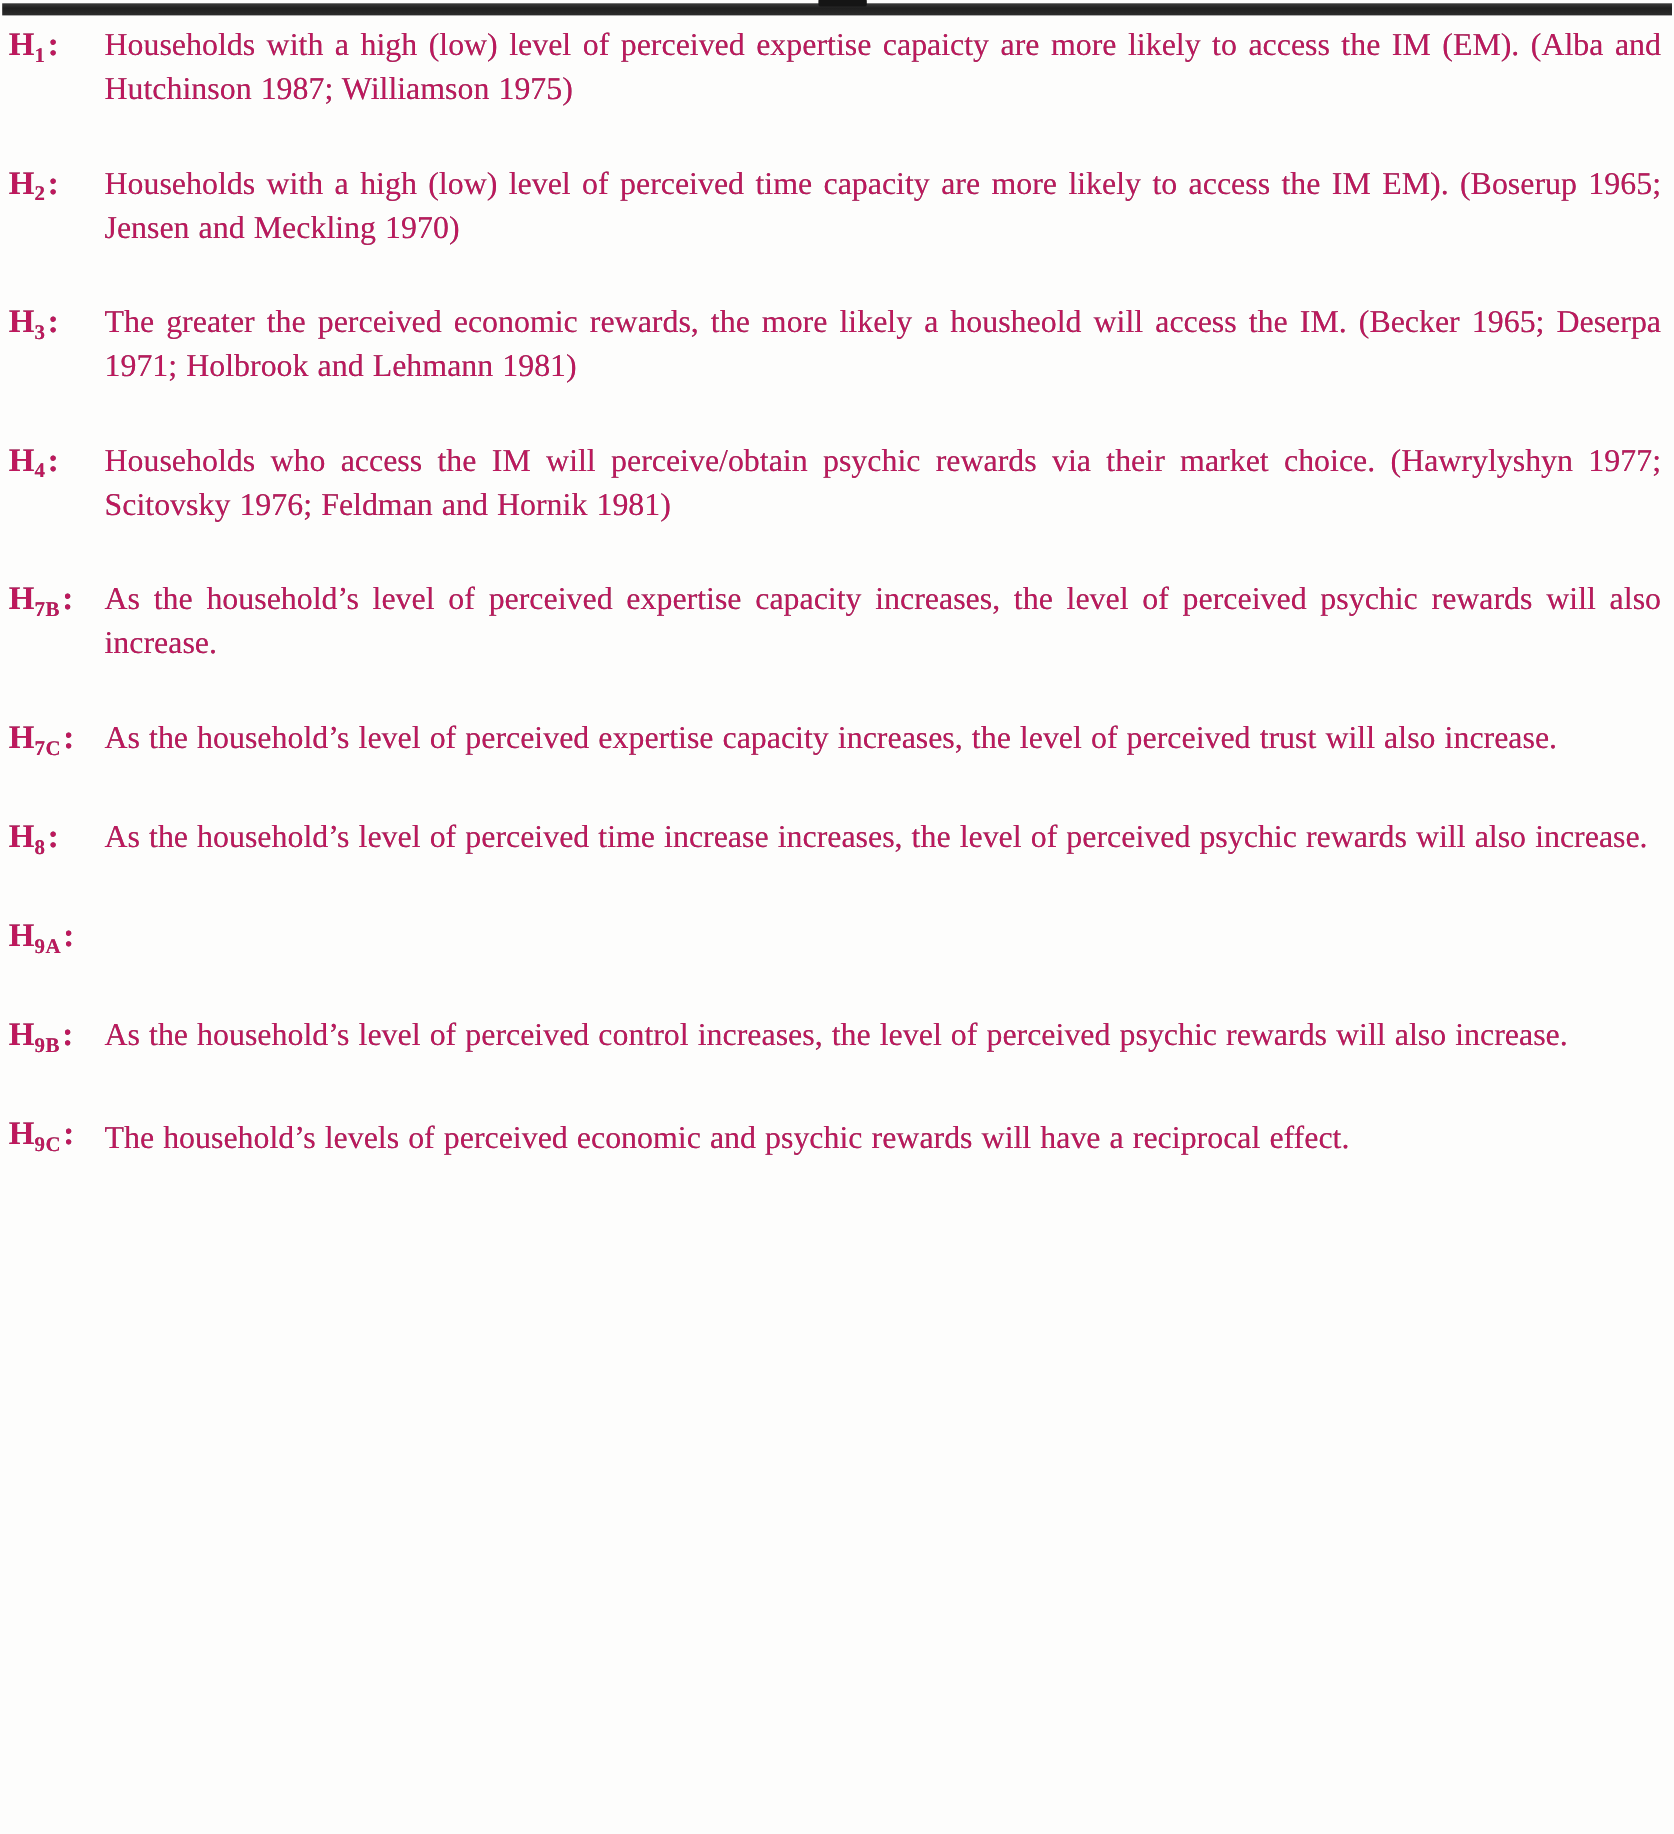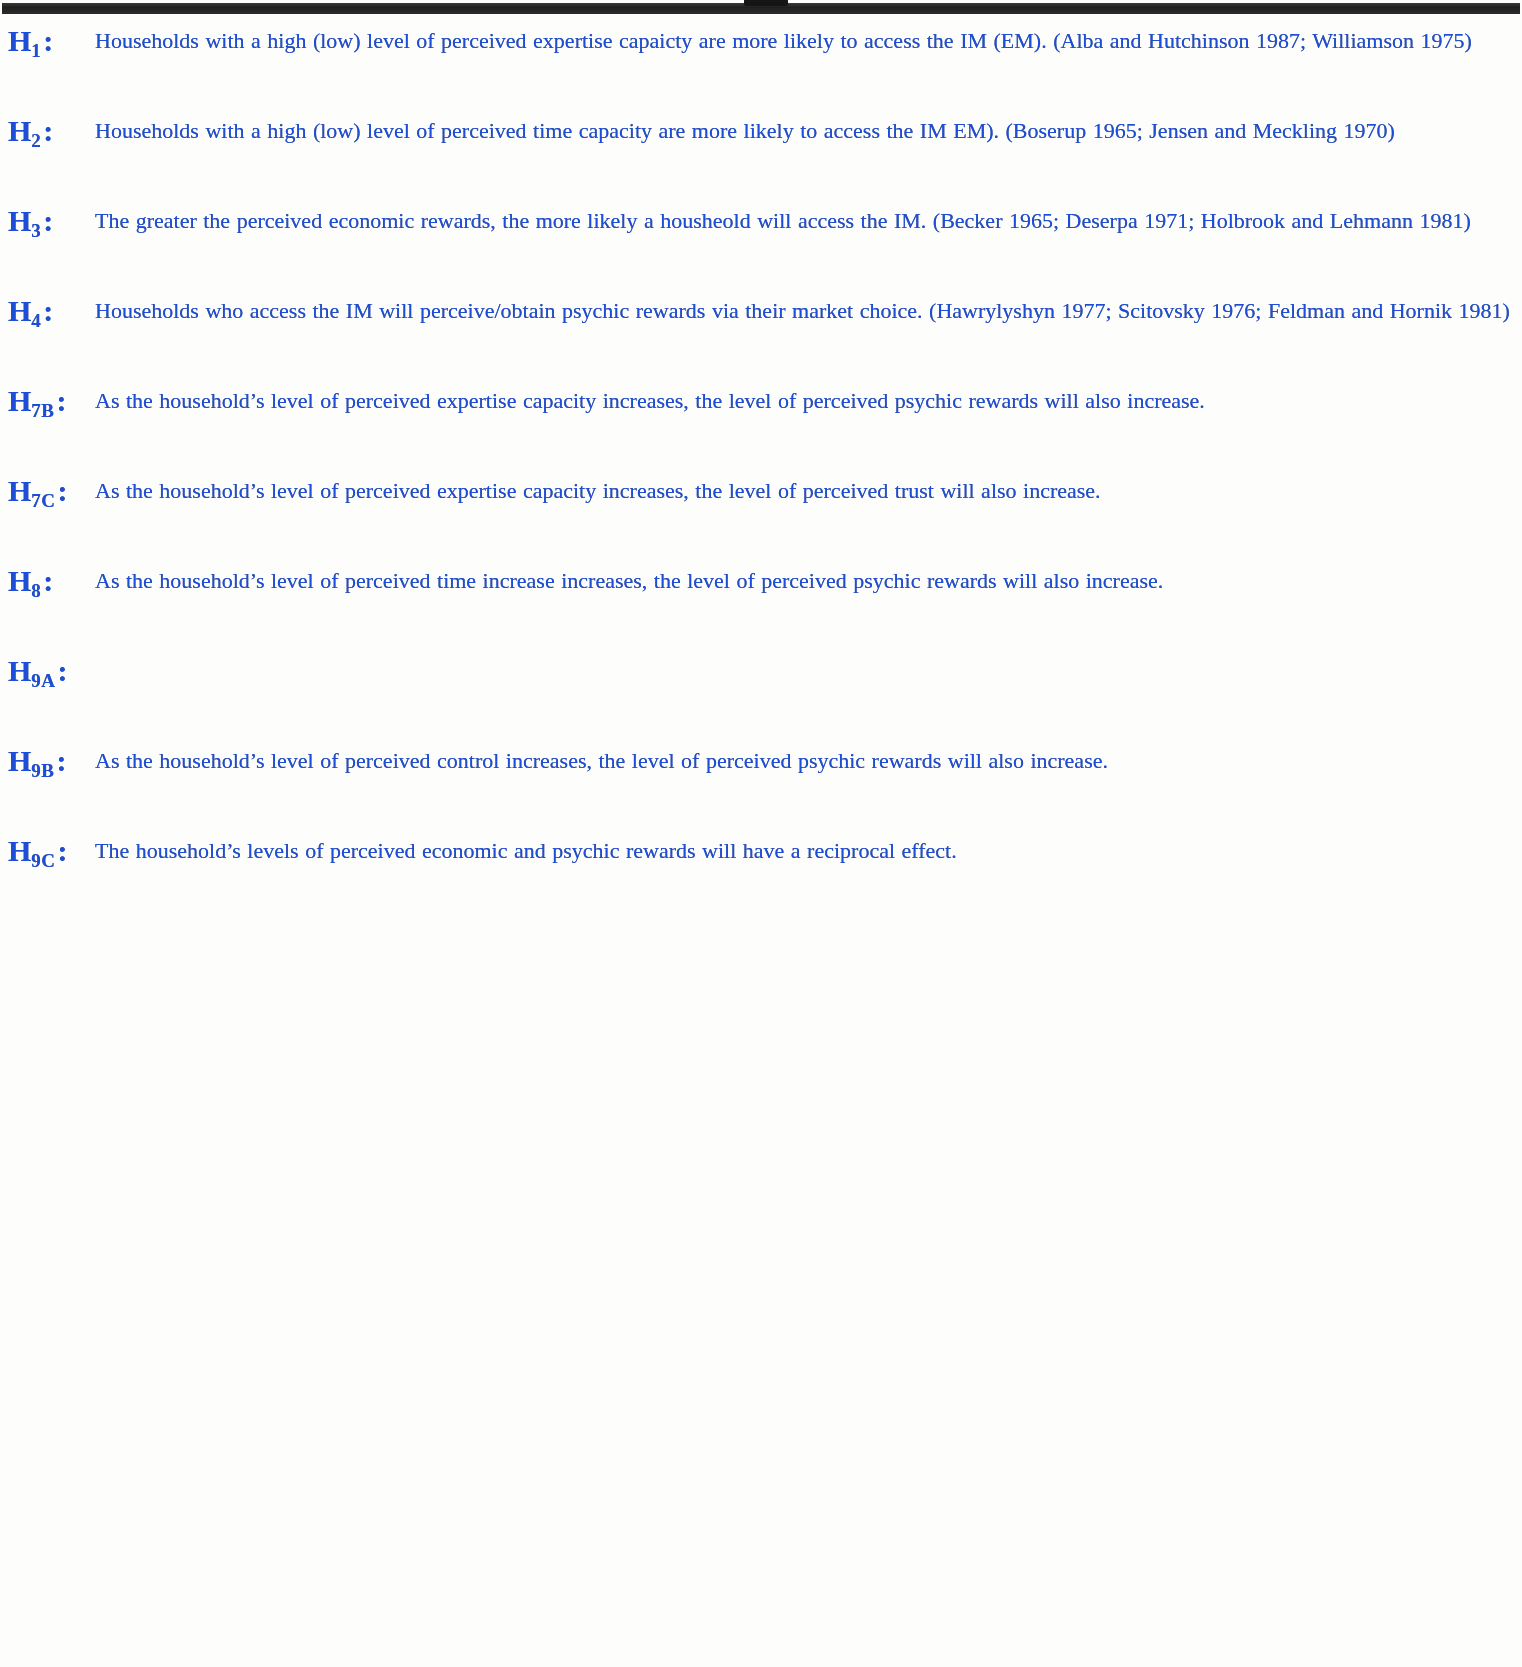--- a/index.html
+++ b/index.html
@@ -31,44 +31,44 @@
     background: #151515;
     border-radius: 2px;
   }
   .hypotheses {
     padding: 7px 12px 0 8px;
   }
   .item {
     display: flex;
     align-items: flex-start;
     margin-bottom: 46px;
-    color: #1d4ed8;
+    color: #be185d;
     text-shadow: 0 0 0.6px rgba(72,72,72,0.75);
   }
-  .item:last-child { margin-bottom: 0; }
+  .item:last-child { margin-bottom: 0; align-items: flex-end; }
   .h-label {
     flex: 0 0 87px;
     font-weight: 700;
     font-size: 30px;
     line-height: 40px;
     white-space: nowrap;
   }
   .h-sub {
     font-size: 19px;
     font-weight: 700;
     position: relative;
     bottom: -6px;
     letter-spacing: 0.5px;
   }
   .h-colon {
     padding-left: 2px;
   }
   .h-text {
     flex: 1 1 auto;
-    font-size: 22px;
+    font-size: 29px;
     line-height: 40px;
     text-align: justify;
     word-spacing: 1px;
   }
 </style>
 </head>
 <body>
 
 <div class="page">
   <div class="top-rule">

